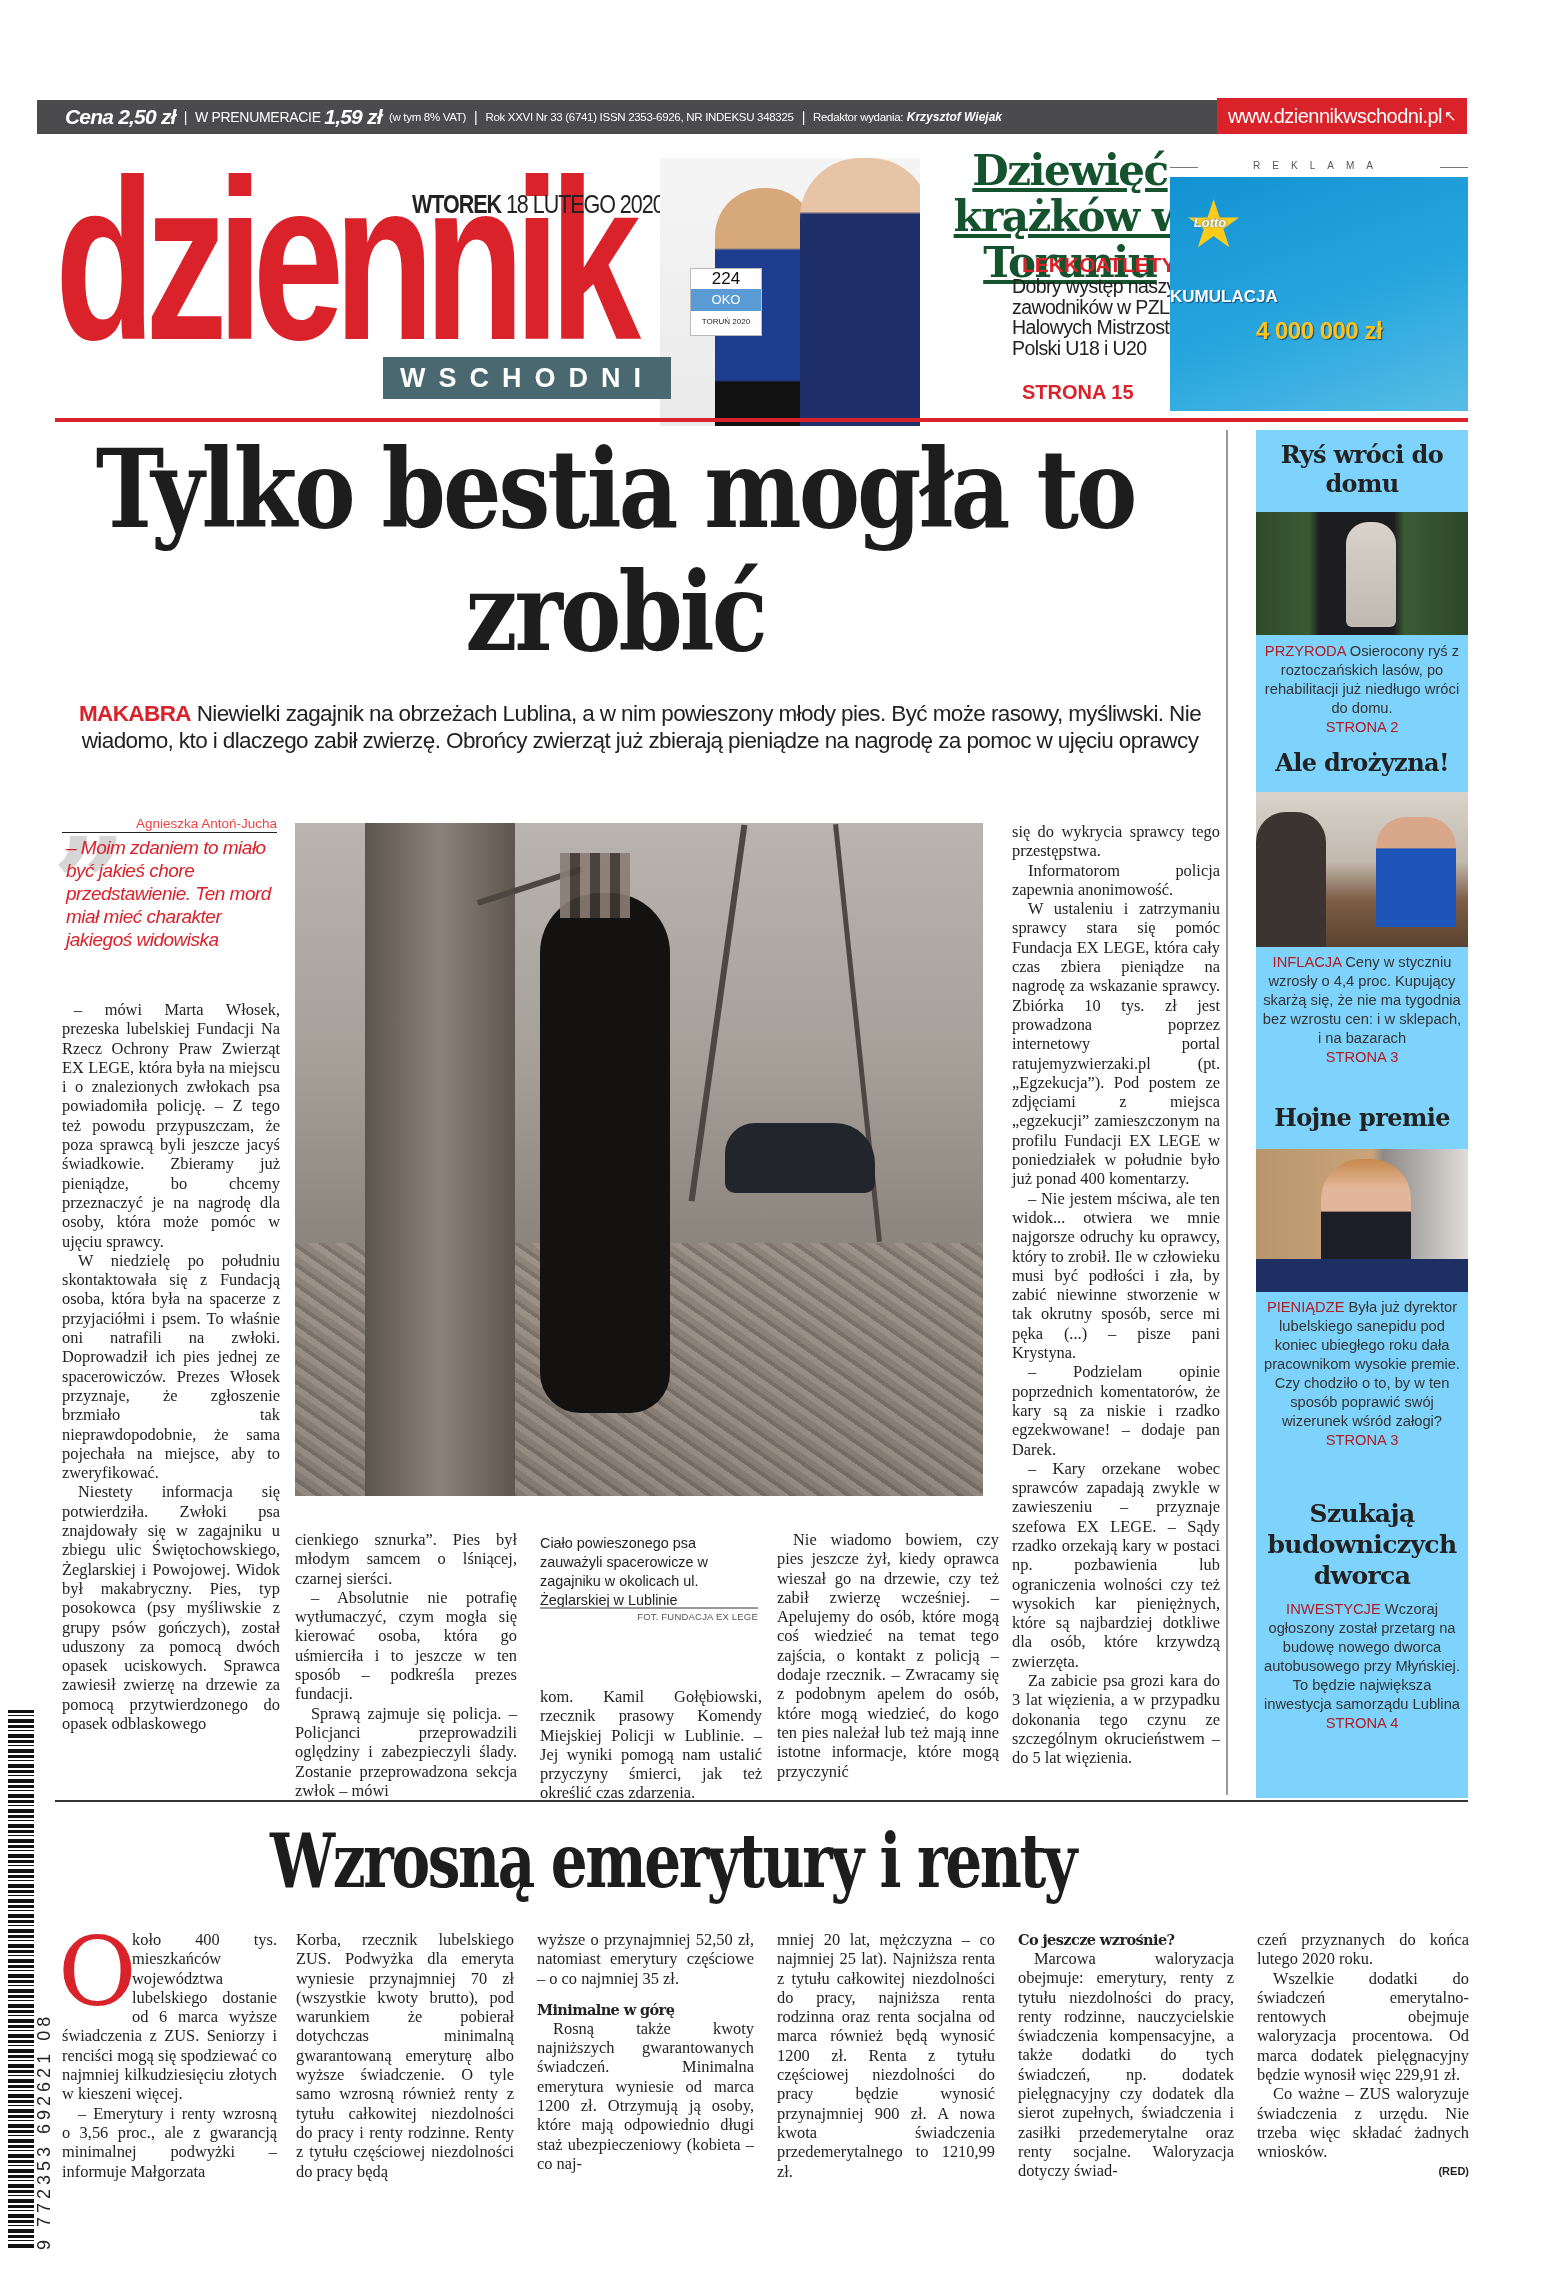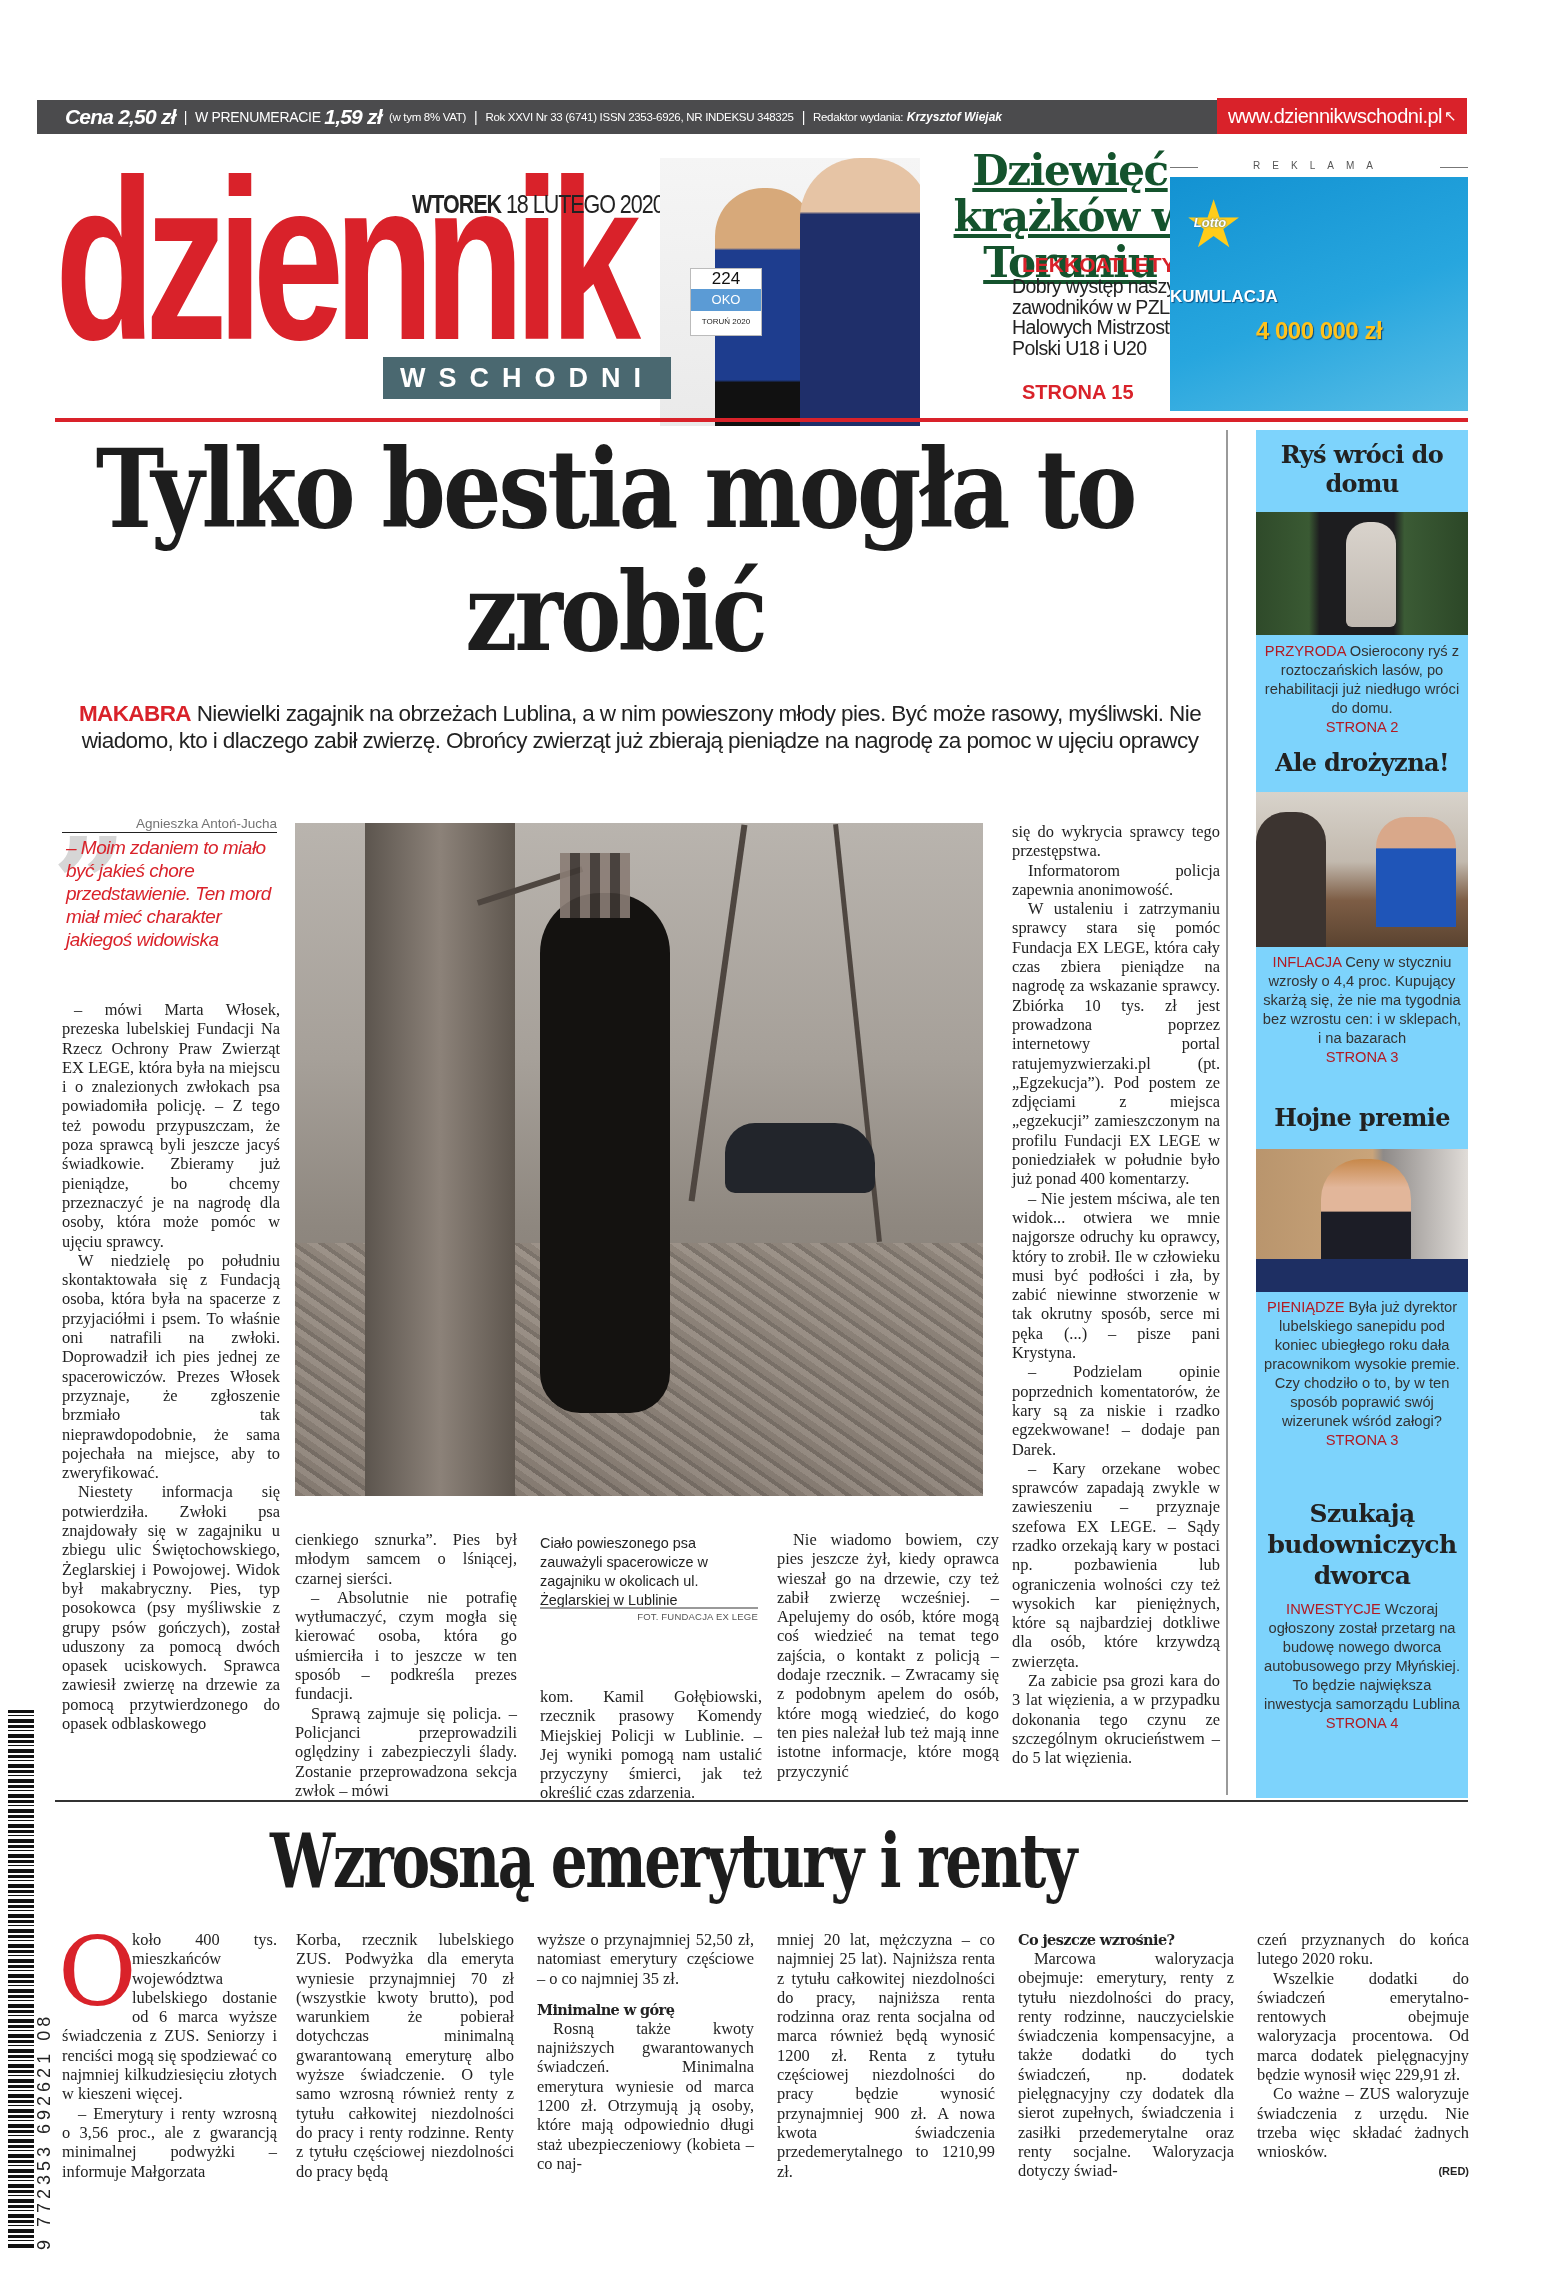--- a/index.html
+++ b/index.html
@@ -67,21 +67,21 @@
 
   
   .headline { left: 55px; top: 428px; width: 1120px; text-align: center; font-family: "DejaVu Serif", serif;
     font-weight: bold; color: #1d1d1d; font-size: 92px; line-height: 104px; letter-spacing: -3px;
     transform: scaleY(1.18); transform-origin: top center; }
   .lede { left: 55px; top: 700px; width: 1170px; text-align: center; font-family: "Liberation Sans", sans-serif;
     font-size: 22.5px; line-height: 27px; color: #222; letter-spacing: -0.6px; }
   .lede .kick { color: #d9222a; font-weight: bold; }
 
   
-  .byline { left: 62px; top: 816px; width: 215px; font-family: "Liberation Sans", sans-serif; font-size: 13.5px; color:#737373;
+  .byline { left: 62px; top: 816px; width: 215px; font-family: "Liberation Sans", sans-serif; font-size: 13.5px; color:#ef4444;
     border-bottom: 1px solid #222; padding-bottom: 1px; text-align: right; }
   .quote-mark { left: 52px; top: 820px; font-family: "DejaVu Serif", serif; font-size: 130px; color: #d6d6d6; font-weight: bold; line-height: 130px; }
   .pullquote { left: 66px; top: 836px; width: 215px; font-family: "Liberation Sans", sans-serif; font-style: italic;
     color: #d9222a; font-size: 19px; line-height: 23px; letter-spacing: -0.5px; }
   .col { font-family: "Liberation Serif", serif; font-size: 16.4px; line-height: 19.3px; color: #222; text-align: justify; hyphens: manual; }
   .col p { text-indent: 16px; }
   .col p.noind { text-indent: 0; }
 
   .dog-photo { left: 295px; top: 823px; width: 688px; height: 673px; overflow: hidden;
     background: linear-gradient(180deg,#b9b4ae 0%,#a6a099 35%,#8e877f 60%,#79716a 100%); }

